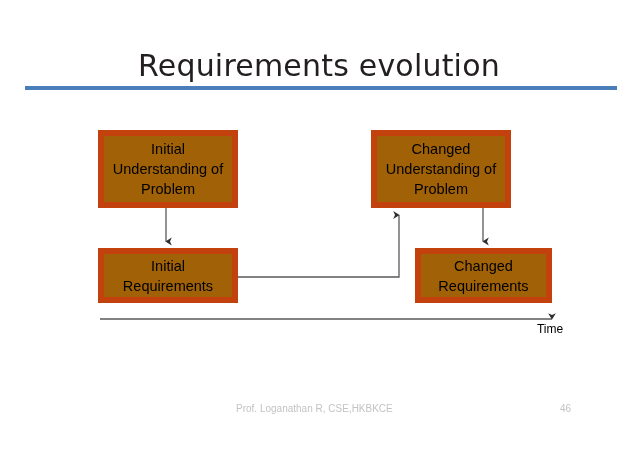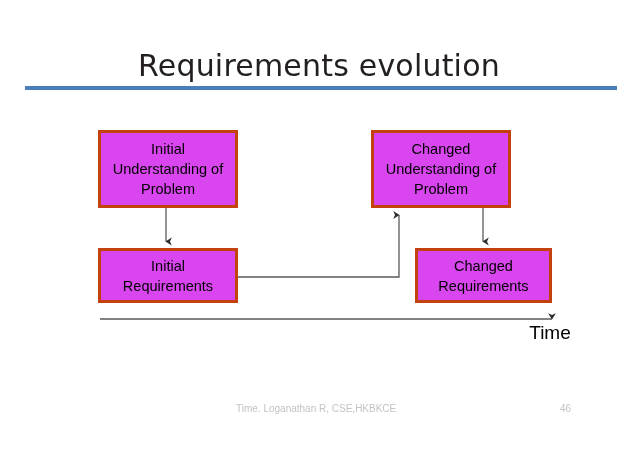--- a/index.html
+++ b/index.html
@@ -40,22 +40,22 @@
     top: 86px;
     width: 592px;
     height: 4px;
     background: #4a7ebb;
   }
 
   
   .dbox {
     position: absolute;
     box-sizing: border-box;
-    border: 3px solid #c2410c;
-    background: #d946ef;
+    border: 6px solid #c2410c;
+    background: #a16207;
     display: flex;
     align-items: center;
     justify-content: center;
     text-align: center;
     font-family: "Liberation Sans", sans-serif;
     font-size: 14.5px;
     line-height: 20px;
     color: #000000;
     white-space: pre-line;
   }
@@ -95,21 +95,21 @@
   }
 
   
   #time-label {
     position: absolute;
     left: 505px;
     top: 322px;
     width: 90px;
     text-align: center;
     font-family: "Liberation Sans", sans-serif;
-    font-size: 19px;
+    font-size: 12px;
     color: #000000;
   }
 
   
   #footer-credit {
     position: absolute;
     left: 236px;
     top: 403px;
     font-family: "Liberation Sans", sans-serif;
     font-size: 10px;
@@ -173,17 +173,17 @@
 Problem</div>
 
   <div class="dbox" id="box-initial-requirements">Initial
 Requirements</div>
 
   <div class="dbox" id="box-changed-requirements">Changed
 Requirements</div>
 
   <div id="time-label">Time</div>
 
-  <div id="footer-credit">Time. Loganathan R, CSE,HKBKCE</div>
+  <div id="footer-credit">Prof. Loganathan R, CSE,HKBKCE</div>
 
   <div id="footer-pagenum">46</div>
 
 </div>
 
 </body></html>

